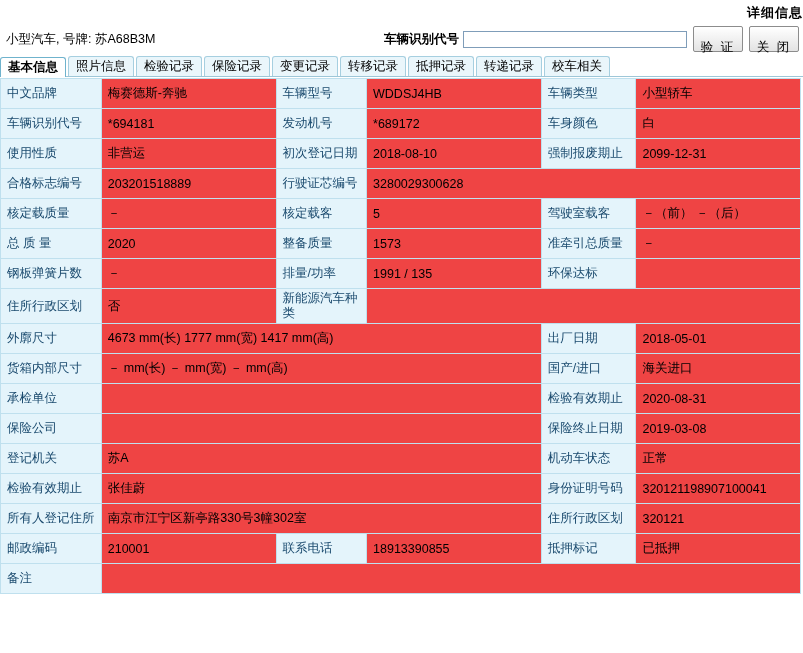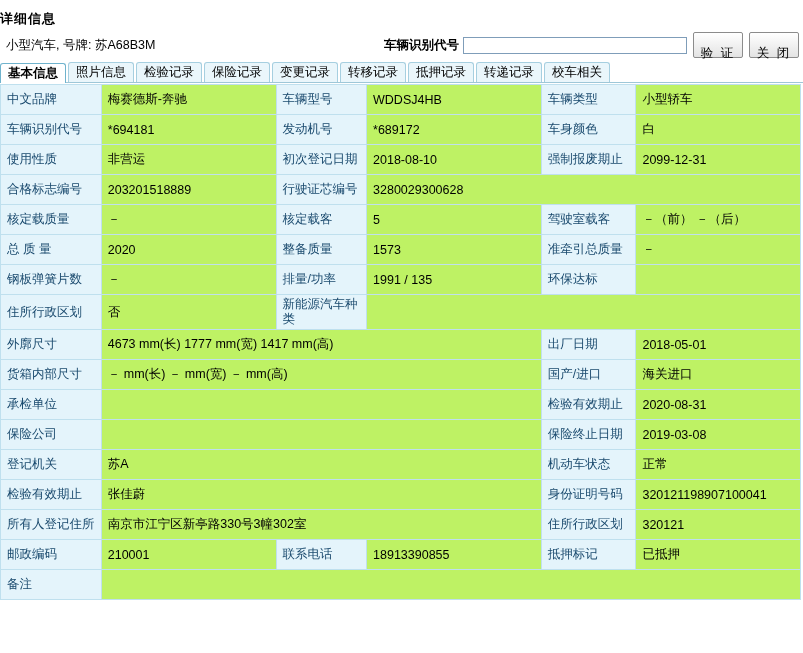--- a/index.html
+++ b/index.html
@@ -14,25 +14,25 @@
     overflow: hidden;
     font-size: 12px;
     color: #000;
   }
   .page {
     position: relative;
     width: 803px;
     height: 653px;
   }
   .title-bar {
-    text-align: left;
+    text-align: right;
     font-weight: bold;
     font-size: 13px;
     color: #000;
-    padding: 10px 0 2px 0;
+    padding: 4px 0 2px 0;
     letter-spacing: 1px;
   }
   .toolbar {
     display: flex;
     align-items: center;
     padding: 2px 4px 3px 6px;
     font-size: 12.5px;
   }
   .toolbar .plate-label {
     font-weight: normal;
@@ -112,21 +112,21 @@
     box-sizing: border-box;
     word-break: break-all;
   }
   td.lbl {
     background: #e4f4fb;
     color: #1a4a6e;
     font-size: 12.5px;
     line-height: 15px;
   }
   td.val {
-    background: #bef264;
+    background: #ef4444;
     color: #000;
     text-align: left;
   }
   .w-lbl { width: 98px; }
   .w-val { width: 170px; }
   .w-lbl2 { width: 88px; }
   .w-val2 { width: 170px; }
   .w-lbl3 { width: 92px; }
   .w-val3 { width: 160px; }
 </style>

